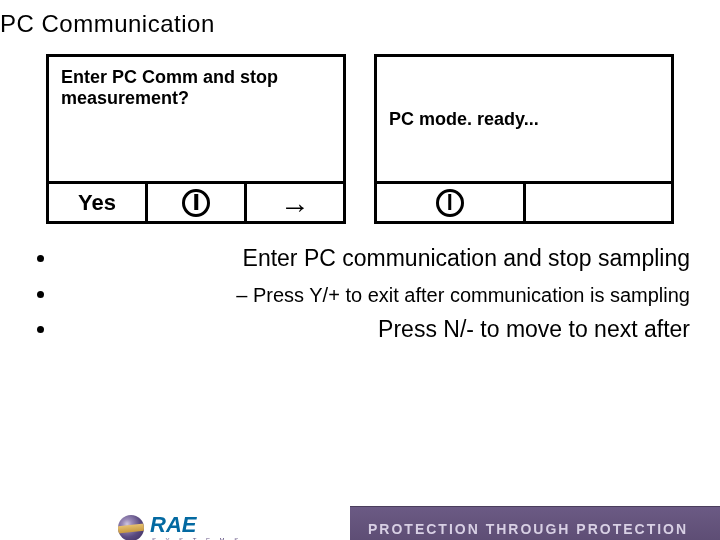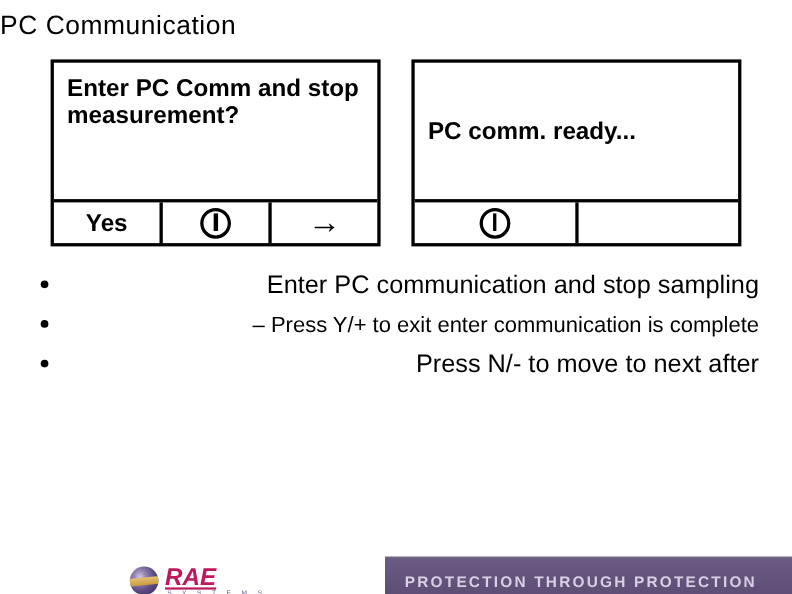--- a/index.html
+++ b/index.html
@@ -45,21 +45,21 @@
     padding: 10px 12px;
     display: flex;
     align-items: flex-start;
   }
   .screen-top.centered {
     align-items: center;
   }
   .screen-top span {
     font-family: Arial, sans-serif;
     font-weight: 900;
-    font-size: 22px;
+    font-size: 18px;
     line-height: 1.15;
   }
   .screen-bottom {
     border-top: 3px solid #000;
     height: 40px;
     display: flex;
     align-items: center;
     box-sizing: border-box;
   }
   .cell {
@@ -177,22 +177,21 @@
   .logo-text {
     display: flex;
     flex-direction: column;
     line-height: 1;
   }
   .logo-main {
     font-family: "Trebuchet MS", Arial, sans-serif;
     font-weight: bold;
     font-style: italic;
     font-size: 22px;
-    color: #be185d;
-    text-decoration: underline;
+    color: #0369a1;
   }
   .logo-sub {
     font-size: 6px;
     letter-spacing: 4px;
     color: #6a5a88;
     margin-top: 1px;
     margin-left: 2px;
   }
 </style>
 </head>
@@ -216,39 +215,39 @@
           <span class="power-icon"></span>
         </div>
         <div class="cell">
           <span class="arrow-icon">→</span>
         </div>
       </div>
     </div>
 
     <div class="device-screen">
       <div class="screen-top centered">
-        <span>PC comm. ready...</span>
+        <span>PC mode. ready...</span>
       </div>
       <div class="screen-bottom">
         <div class="cell">
           <span class="power-icon"></span>
         </div>
         <div class="cell">
           <span></span>
         </div>
       </div>
     </div>
 
   </div>
 
   <ul class="bullets">
     <li>Enter PC communication and stop sampling</li>
     <li>
       <ul>
-        <li>Press Y/+ to exit enter communication is complete</li>
+        <li>Press Y/+ to exit after communication is sampling</li>
       </ul>
     </li>
     <li>Press N/- to move to next after</li>
   </ul>
 
   <div class="footer">
     <div class="footer-left">
       <div class="logo">
         <div class="logo-orb"></div>
         <div class="logo-text">

